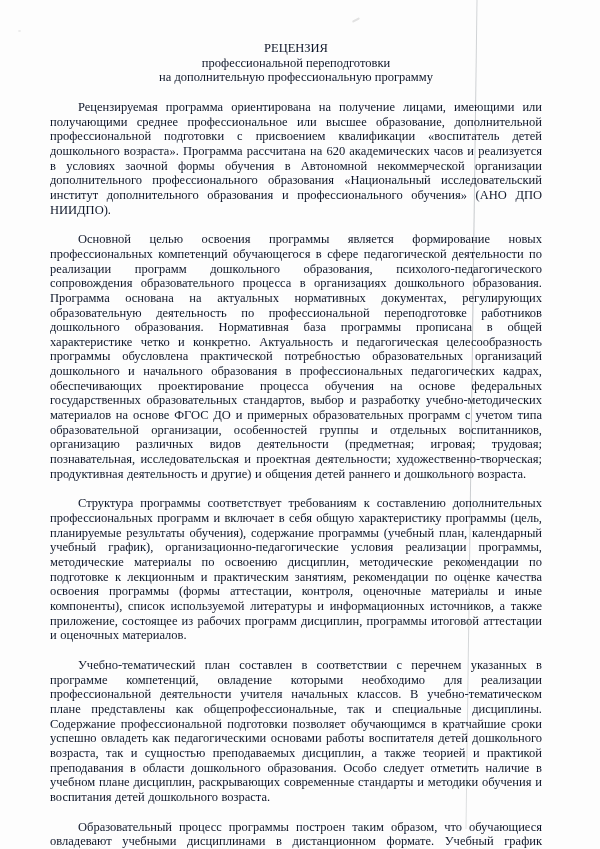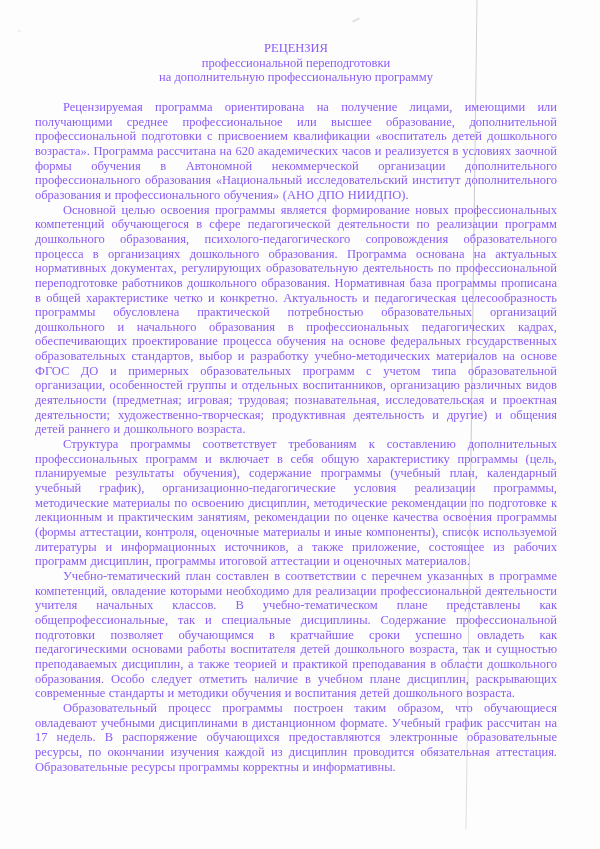--- a/index.html
+++ b/index.html
@@ -7,21 +7,21 @@
     padding: 0;
     background: #ffffff;
   }
   .page {
     position: relative;
     width: 600px;
     height: 849px;
     background: #fdfdfd;
     overflow: hidden;
     font-family: "Liberation Serif", "DejaVu Serif", serif;
-    color: #8b5cf6;
+    color: #0f172a;
   }
   
   .scan-vline {
     position: absolute;
     left: 471px;
     top: 0;
     width: 1.3px;
     height: 829px;
     background: linear-gradient(to bottom,
       rgba(175,180,184,0.55) 0%,
@@ -63,21 +63,21 @@
     line-height: 14.66px;
   }
   .title-block {
     text-align: center;
     margin-bottom: 15px;
   }
   .title-line {
     white-space: nowrap;
   }
   .par {
-    margin: 0;
+    margin: 15px;
     text-align: justify;
     text-indent: 28px;
     hyphens: none;
     word-spacing: 0.4px;
   }
 </style>
 </head>
 <body>
 
 <div class="page">

